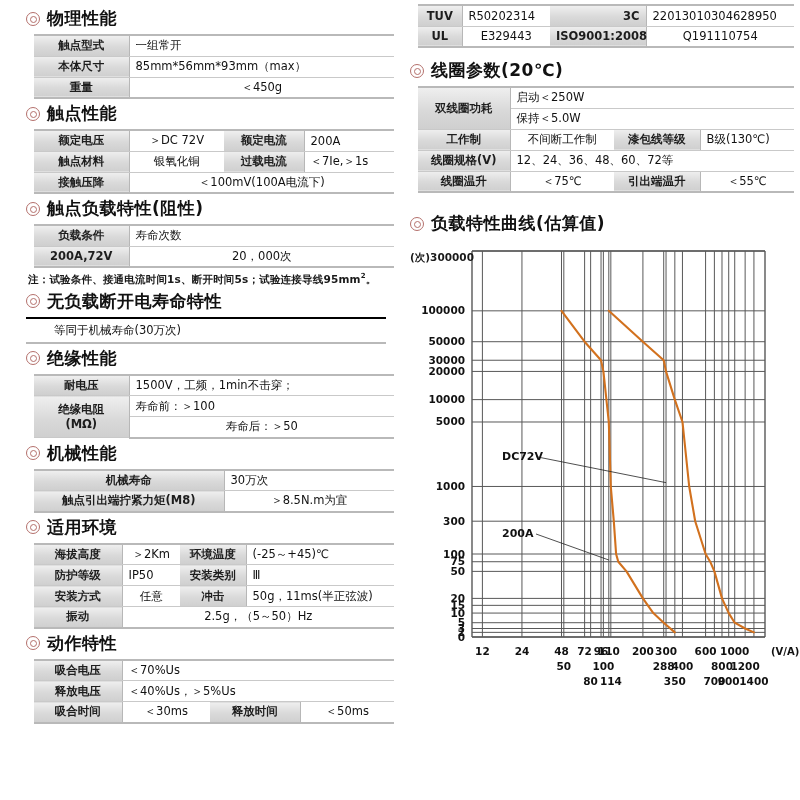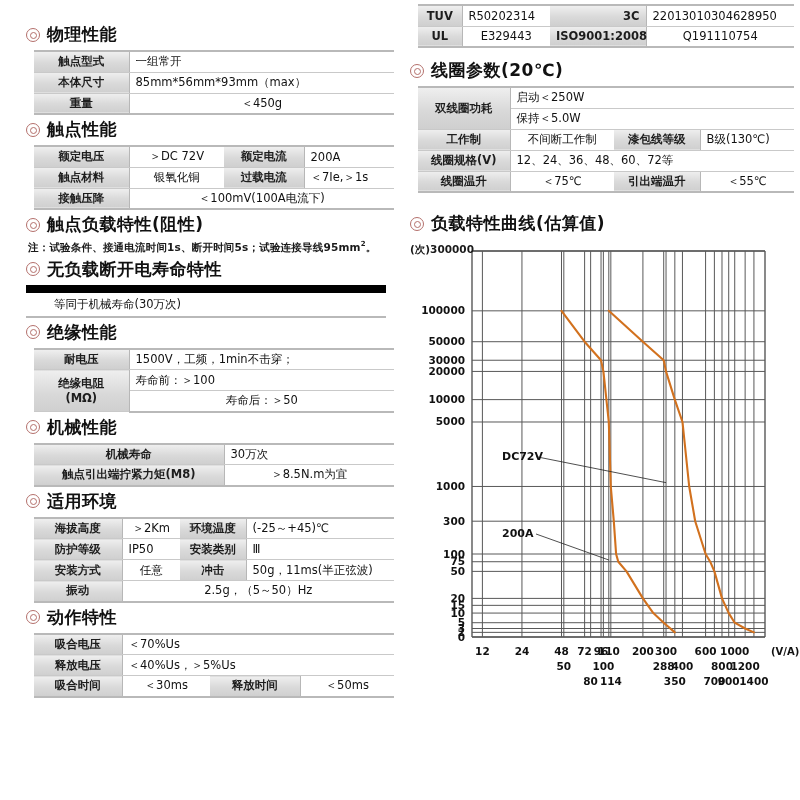--- a/index.html
+++ b/index.html
@@ -7,21 +7,21 @@
   body {
     width:800px; height:800px;
     background:#ffffff;
     font-family:"DejaVu Sans","Liberation Sans",sans-serif;
     color:#1a1a1a;
     overflow:hidden;
     position:relative;
   }
   .page { width:800px; height:800px; display:flex; }
   .col { position:relative; }
-  .col-left  { width:400px; padding:20px 14px 0 26px; }
+  .col-left  { width:400px; padding:4px 14px 0 26px; }
   .col-right { width:400px; padding:4px 14px 0 10px; }
 
   
   .sec { margin-bottom:2px; }
   .sec-head {
     display:flex; align-items:center;
     font-size:17px; font-weight:bold; letter-spacing:.5px;
     margin:6px 0 7px 0; color:#111;
   }
   .sec-head .ring {
@@ -56,29 +56,29 @@
   td.val { text-align:left; color:#111; }
   td.val.c { text-align:center; }
 
   .note {
     font-size:10.5px; font-weight:bold; color:#1a1a1a;
     margin:4px 0 0 2px; letter-spacing:.2px;
   }
   .note sup { font-size:7px; vertical-align:super; }
 
   .single-line {
-    border-top:8px solid #000000; border-bottom:2px solid #b9b9b9;
+    border-top:2px solid #000000; border-bottom:2px solid #b9b9b9;
     font-size:11.5px; padding:4px 0 4px 28px; color:#111;
   }
 
   
   .chart-wrap { position:relative; width:390px; height:505px; margin-top:4px; }
   .chart-svg  { display:block; }
   .ylab-top {
-    position:absolute; left:0; top:4px;
+    position:absolute; left:0; top:12px;
     font-size:10.5px; font-weight:bold; white-space:nowrap;
   }
 </style>
 </head>
 <body>
 
 <div class="page">
 
   <div class="col col-left">
 
@@ -140,20 +140,36 @@
         </tr>
       </tbody>
         </table>
     </div>
 
     <div class="sec">
       <div class="sec-head">
         <span class="ring"></span>
         <span class="sec-title">触点负载特性(阻性)</span>
       </div>
+      <table class="spec">
+        <colgroup>
+            <col style="width:95px">
+            <col>
+          </colgroup>
+        <tbody>
+            <tr>
+          <td class="lbl">负载条件</td>
+          <td class="val">寿命次数</td>
+        </tr>
+        <tr>
+          <td class="lbl">200A,72V</td>
+          <td class="val">20，000次</td>
+        </tr>
+      </tbody>
+        </table>
       <div class="note">
         <span>注：试验条件、接通电流时间1s、断开时间5s；试验连接导线95mm</span><sup>2</sup><span>。</span>
       </div>
     </div>
 
     <div class="sec">
       <div class="sec-head">
         <span class="ring"></span>
         <span class="sec-title">无负载断开电寿命特性</span>
       </div>

